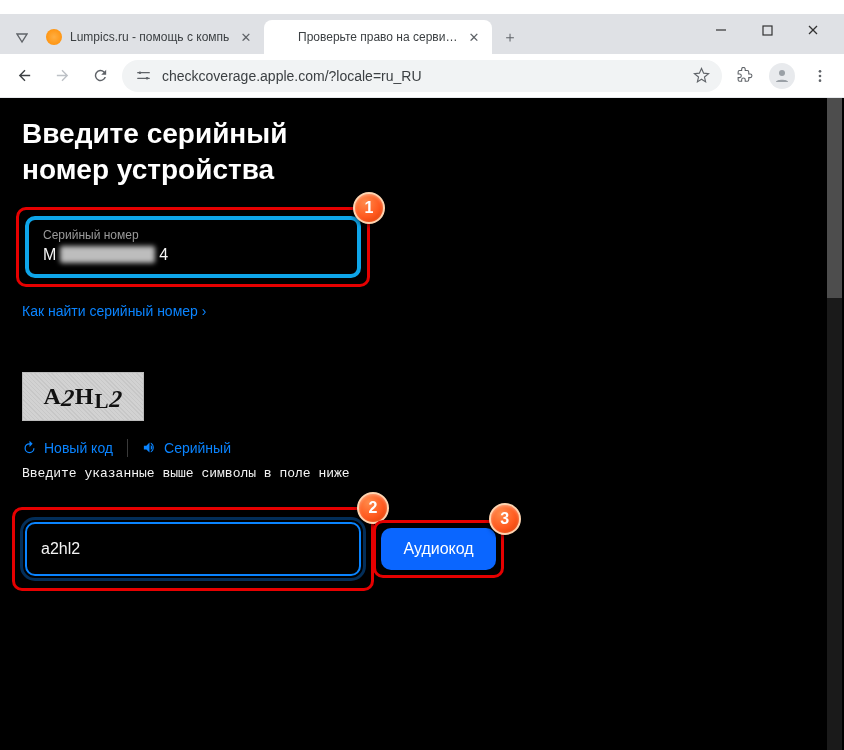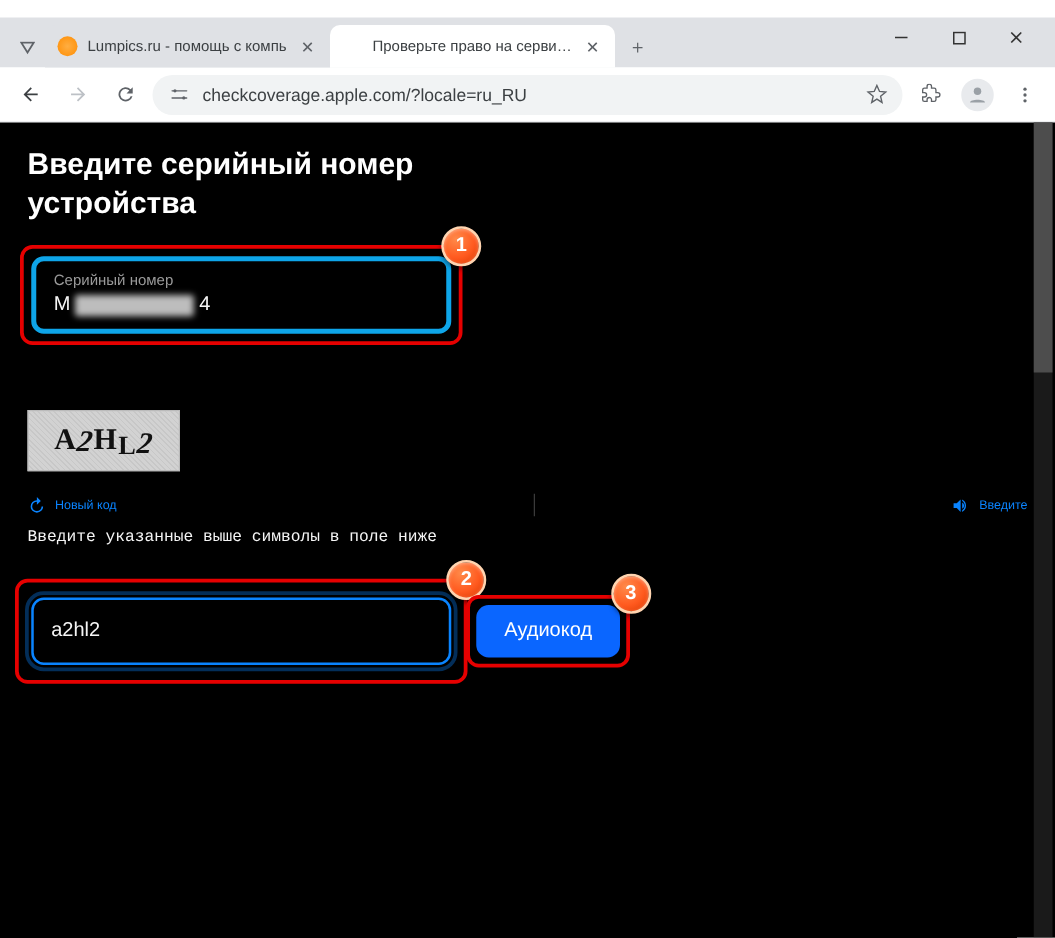--- a/index.html
+++ b/index.html
@@ -30,42 +30,42 @@
 .omnibox .url { flex:1; font-size: 14px; color:#3c4043; }
 .omnibox .star { color:#5f6368; }
 .tbicon { width: 32px; height:32px; display:flex; align-items:center; justify-content:center; color:#5f6368; }
 .avatar { width:26px; height:26px; border-radius:50%; background:#e8eaed; display:flex; align-items:center; justify-content:center; }
 
 
 .content { width: 100%; height: calc(750px - 14px - 40px - 44px); background: #000; padding: 18px 22px 24px 22px; overflow:hidden; position:relative; }
 .scrollbar { position:absolute; right:2px; top:0; bottom:0; width:15px; background:#1a1a1a; }
 .scrollthumb { position:absolute; right:2px; top:0; width:15px; height:200px; background:#4d4d4d; }
 
-.heading { color: #fff; font-size: 24px; font-weight: 600; line-height: 1.3; margin-bottom: 18px; max-width: 360px; }
+.heading { color: #fff; font-size: 28px; font-weight: 600; line-height: 1.3; margin-bottom: 18px; max-width: 360px; }
 
 
 .hl { border: 3px solid #e60000; border-radius: 10px; padding: 6px; position: relative; display:inline-block; }
 .badge { position:absolute; width:32px; height:32px; border-radius:50%; background: radial-gradient(circle at 35% 30%, #ff8a4a, #ff5a1f 55%, #d93800); border:2px solid #ffd4b0; box-shadow: 0 2px 4px rgba(0,0,0,.5), inset 0 1px 3px rgba(255,255,255,.4); display:flex; align-items:center; justify-content:center; color:#fff; font-weight:700; font-size:16px; }
 
 
 .field { width: 336px; border:4px solid #0ea5e9; border-radius:10px; padding: 8px 14px 10px 14px; background:#000; }
 .field .lbl { color:#9a9a9a; font-size:12px; margin-bottom:4px; }
 .field .val { color:#f5f5f5; font-size:16px; display:flex; align-items:center; gap:2px; }
 .redact { display:inline-block; width:95px; height:17px; background:#bdbdbd; filter: blur(2.5px); border-radius:2px; margin: 0 2px;}
 
 
 .helplink { color:#0a84ff; font-size:14px; margin-top:16px; display:inline-flex; align-items:center; gap:4px; }
 
 
 .captcha { margin-top: 52px; width:122px; height:49px; background:#d7d7d7; background-image: repeating-linear-gradient(45deg,#d2d2d2 0 2px,#c7c7c7 2px 3px); border:1px solid #bbb; display:flex; align-items:center; justify-content:center; }
 .captcha span { font-family: Georgia, 'Times New Roman', serif; font-size:24px; font-weight:700; color:#111; letter-spacing:1px; }
 .captcha .ital1 { font-style: italic; display:inline-block; transform: skewX(-8deg) translateY(2px); }
 .captcha .ital2 { display:inline-block; transform: translateY(4px); font-size:21px; }
 
-.capactions { display:flex; align-items:center; gap:14px; margin-top:18px; font-size:10px; color:#0a84ff;justify-content:space-between; }
+.capactions { display:flex; align-items:center; gap:14px; margin-top:18px; font-size:14px; color:#0a84ff; }
 .capsep { width:1px; height:18px; background:#3a3a3a; }
 .caplink { display:inline-flex; align-items:center; gap:7px; }
 
 
 .instr { color:#f5f5f5; font-size:13px; margin-top:8px; max-width:360px; line-height:1.45;font-family:Liberation Mono, monospace; }
 
 
 .capfield { width: 336px; border:2px solid #0a84ff; border-radius:10px; padding: 0 14px; background:#000; outline: 3px solid rgba(10,132,255,.35); outline-offset:2px; height:54px; display:flex; align-items:center;}
 .capfield .val { color:#f5f5f5; font-size:16px; }
 
@@ -188,39 +188,45 @@
     <div class="field">
       <div class="lbl">Серийный номер</div>
       <div class="val">
         <span>M</span>
           <span class="redact"></span>
           <span>4</span>
       </div>
     </div>
   </div>
 
+  <div>
+    <a class="helplink">
+      <span>Как найти серийный номер</span>
+      <span>›</span>
+    </a>
+  </div>
 
   
   <div class="captcha">
     <span>A<span class="ital1">2</span>H<span class="ital2">L</span><span class="ital1" style="transform:skewX(-6deg) translateY(3px);">2</span></span>
   </div>
 
   <div class="capactions">
     <a class="caplink">
       <svg width="15" height="15" viewBox="0 0 24 24">
           <path d="M12 4V1L7 6l5 5V7a6 6 0 11-6 6H4a8 8 0 108-8z" fill="#0a84ff" transform="scale(-1,1) translate(-24,0)"></path>
         </svg>
       <span>Новый код</span>
     </a>
     <span class="capsep"></span>
     <a class="caplink">
       <svg width="15" height="15" viewBox="0 0 24 24">
           <path d="M3 9v6h4l5 5V4L7 9H3zm13.5 3a4.5 4.5 0 00-2.5-4v8a4.5 4.5 0 002.5-4zm-2.5-8v2.1a7 7 0 010 11.8V20a9 9 0 000-16z" fill="#0a84ff"></path>
         </svg>
-      <span>Введите</span>
+      <span>Серийный</span>
     </a>
   </div>
 
   <p class="instr">Введите указанные выше символы в поле ниже</p>
 
   
   <div class="hl" style="margin-top:18px; padding:12px 10px; margin-left:-10px;">
     <div class="badge" style="top:-18px; right:-18px;">
         <span>2</span>
       </div>

